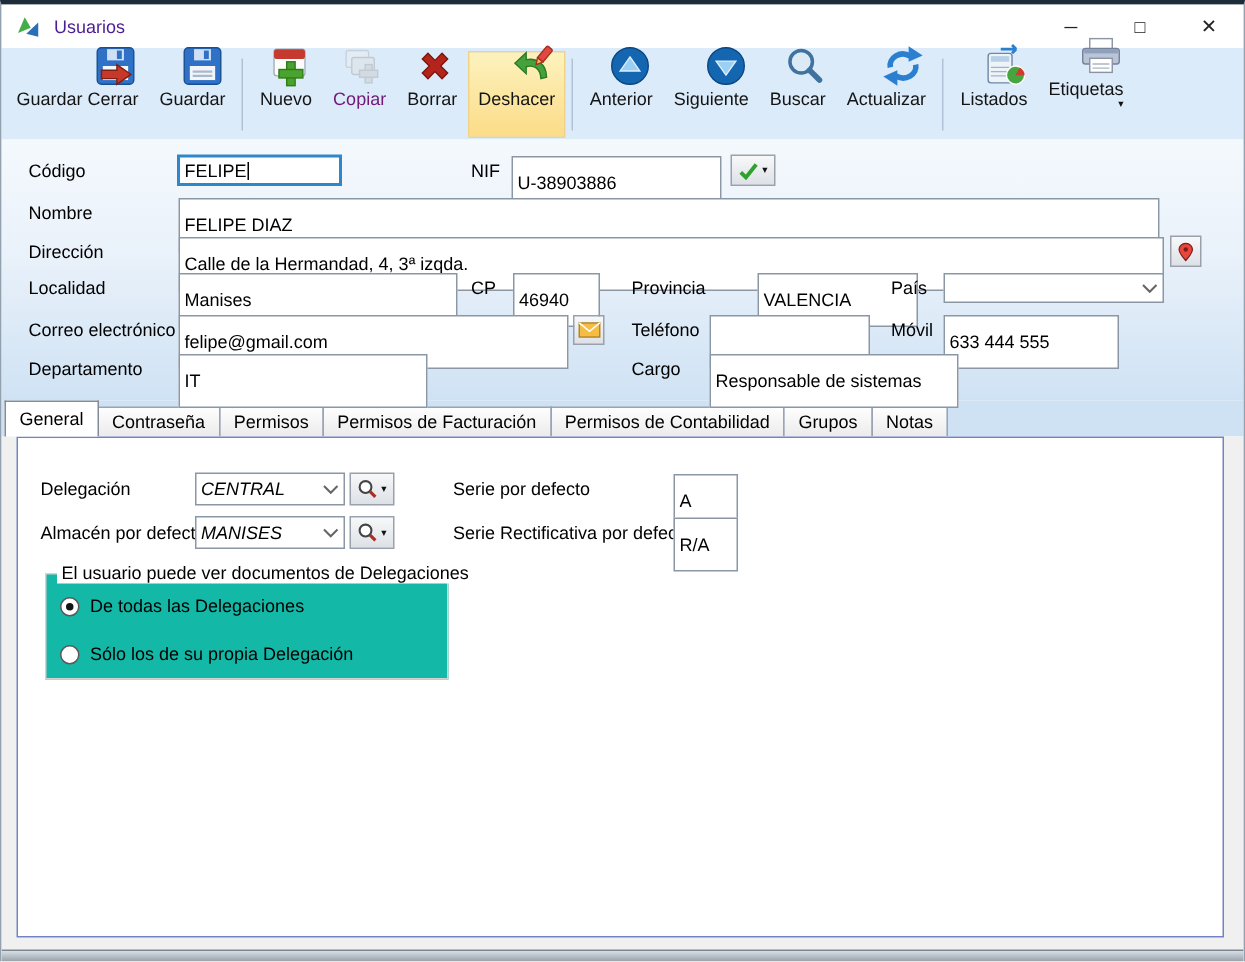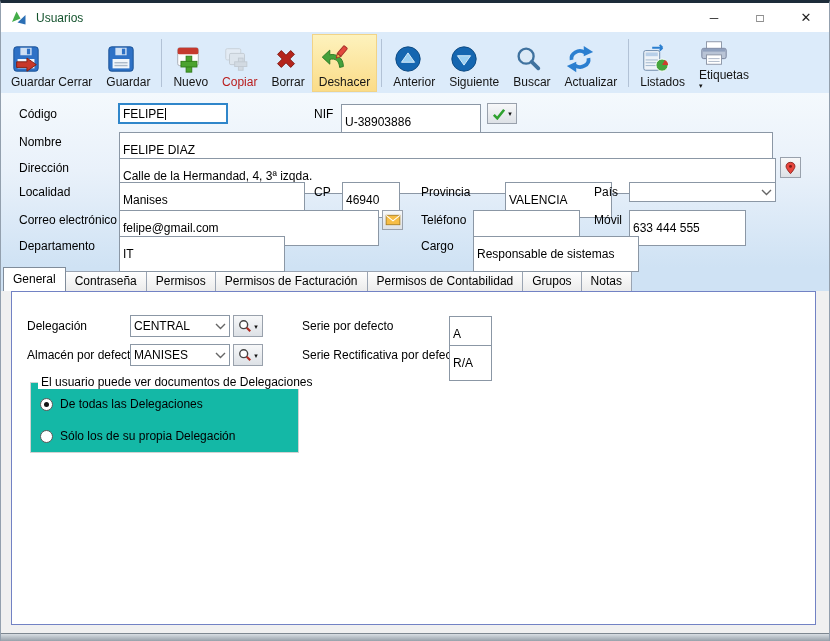--- a/index.html
+++ b/index.html
@@ -3,47 +3,47 @@
 <meta charset="utf-8">
 <style>
   html,body{margin:0;padding:0;background:#e8e8e8;}
   *{box-sizing:border-box;}
   body{font-family:"Liberation Sans",sans-serif;font-size:12px;color:#000;}
   .window{position:relative;width:830px;height:641px;background:#fff;overflow:hidden;
     border-top:3px solid #1d2c3a;border-left:1px solid #93a0ae;border-right:1px solid #93a0ae;}
   
   .titlebar{height:29px;background:#ffffff;display:flex;align-items:center;padding-left:9px;}
   .titlebar .applogo{width:18px;height:18px;margin-right:8px;flex:none;}
-  .title-text{font-size:12px;color:#14532d;}
+  .title-text{font-size:12px;color:#4c1d95;}
   .win-controls{margin-left:auto;display:flex;height:100%;}
   .win-btn{width:46px;height:100%;display:flex;align-items:center;justify-content:center;
     font-size:12px;color:#222;cursor:default;}
   .win-btn.close{font-size:13px;}
   
   .toolbar{height:61px;background:#dcebfa;display:flex;align-items:stretch;padding:2px 0 1px 3px;}
-  .tbtn{display:flex;flex-direction:column;align-items:flex-start;justify-content:flex-end;
-    padding:2px 6px 2px;gap:1px;border:1px solid transparent;}
+  .tbtn{display:flex;flex-direction:column;align-items:flex-end;justify-content:flex-end;
+    padding:2px 6px 18px;gap:1px;border:1px solid transparent;}
   .tbtn .ticon{height:32px;display:flex;align-items:center;justify-content:center;}
   .tbtn .tlabel{font-size:12px;color:#141414;white-space:nowrap;line-height:13px;}
-  .tbtn.disabled .tlabel{color:#b91c1c;}
+  .tbtn.disabled .tlabel{color:#701a75;}
   .tbtn.disabled svg{opacity:.45;filter:grayscale(1);}
   .tbtn.active-tool{background:linear-gradient(#fdf2bd,#fbdc88);border:1px solid #f1d387;}
   .tsep{width:1px;background:#b2c2d6;margin:5px 4px;}
   .menu-arrow{font-size:7px;line-height:6px;color:#111;}
   
   .formarea{position:relative;height:174px;
     background:linear-gradient(180deg,#f4f9fd 0%,#e9f1fa 45%,#cfe2f4 100%);}
   .flabel{position:absolute;white-space:nowrap;color:#000;}
   .finput{position:absolute;height:19px;border:1px solid #8b97a5;background:#fff;color:#000;
     font-family:"Liberation Sans",sans-serif;font-size:12px;padding:17px 3px;margin:0;}
   .codigo-box{position:absolute;display:flex;align-items:center;height:21px;background:#fff;
     border:2px solid #2f86ca;padding:0 3px;}
   .caret{width:1px;height:12px;background:#000;margin-left:1px;}
   .combo{position:absolute;height:20px;border:1px solid #8b97a5;background:#fff;display:flex;
-    align-items:center;justify-content:space-between;padding:0 3px;}
+    align-items:center;justify-content:space-between;padding:0 3px;font-style:italic;}
   .iconbtn{position:absolute;background:linear-gradient(#f7f8f9,#dde1e6);border:1px solid #99a1ac;
     display:flex;align-items:center;justify-content:center;gap:2px;}
   .dd{font-size:7px;color:#111;line-height:7px;}
   
   .tabstrip{height:24px;background:#cfe2f4;display:flex;align-items:flex-end;padding-left:2px;}
   .tab{height:20px;padding:2px 9px 3px;background:linear-gradient(#fefefe,#ebebeb);
     border:1px solid #9aa4b2;border-bottom:none;white-space:nowrap;margin-left:-1px;}
   .tab.active{height:24px;background:#fff;border-color:#808c9a;position:relative;z-index:3;
     padding-top:4px;margin-left:0;}
   

